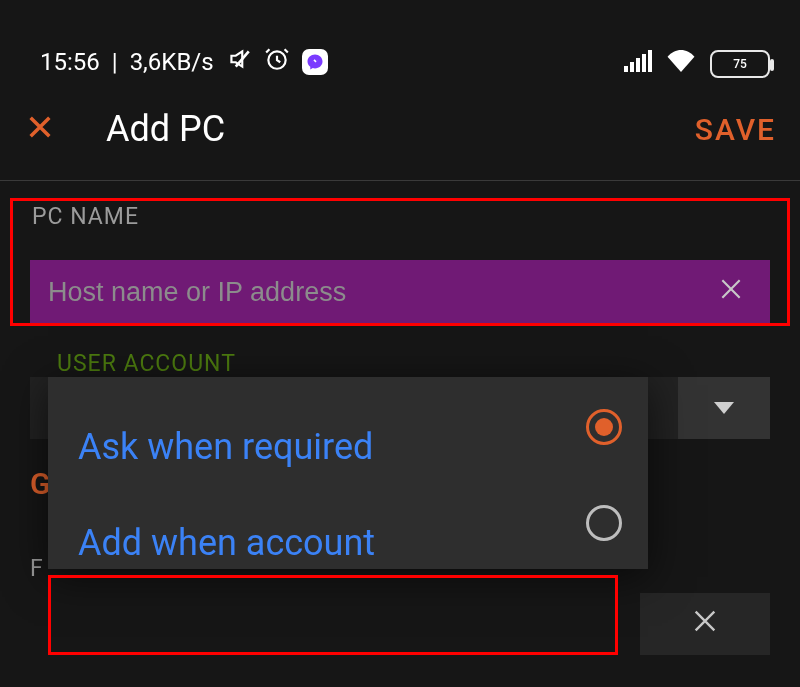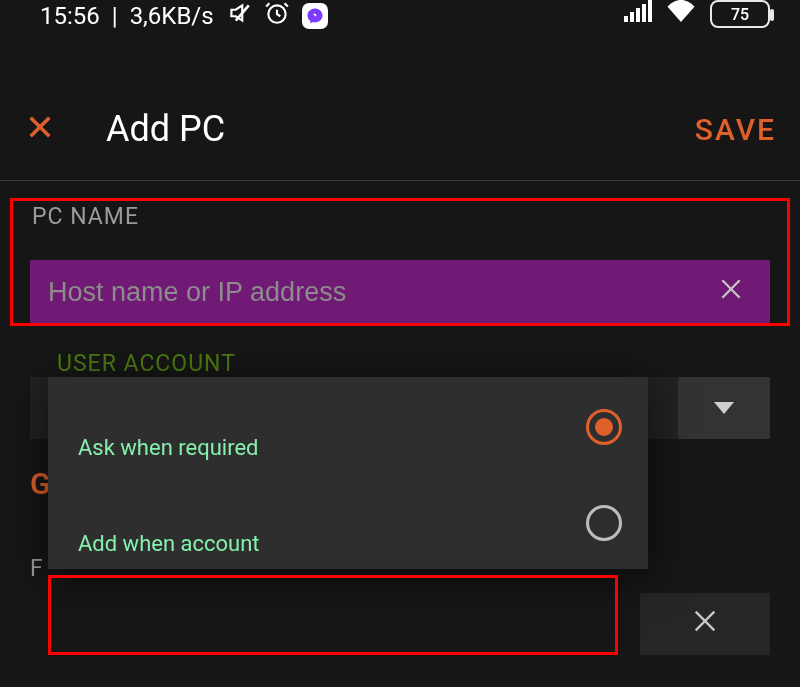--- a/index.html
+++ b/index.html
@@ -7,36 +7,36 @@
     width: 800px;
     height: 687px;
     background: #161616;
     font-family: -apple-system, Roboto, "Segoe UI", Arial, sans-serif;
     color: #e8e8e8;
     overflow: hidden;
   }
   
   .status-bar {
     display: flex;
-    align-items: flex-start;
+    align-items: flex-end;
     height: 78px;
     padding: 0 30px 0 40px;
     font-size: 24px;
     color: #fff;
   }
   .status-left { display: flex; align-items: center; gap: 12px; }
   .status-right { margin-left: auto; display: flex; align-items: center; gap: 14px; }
   .msg-box {
     width:26px;height:26px;border-radius:7px;background:#fff;display:flex;align-items:center;justify-content:center;
   }
   .battery {
     position: relative; width: 60px; height: 28px;
     border: 2.5px solid #e8e8e8; border-radius: 8px;
     display: flex; align-items: center; justify-content: center;
-    font-size: 16px; font-weight: 500;
+    font-size: 12px; font-weight: 500;
   }
   .battery::after {
     content:""; position:absolute; right:-6px; top:7px;
     width:4px; height:12px; background:#e8e8e8; border-radius:2px;
   }
   
   .app-header {
     display:flex; align-items:center;
     height:102px; padding:0 24px 0 26px;
   }
@@ -104,21 +104,21 @@
     position:absolute; left:48px; width:600px; top:377px;
     background:#2e2e2e;
     box-shadow:0 8px 40px rgba(0,0,0,0.6);
     z-index:40;
   }
   .dd-item {
     height:100px; display:flex; align-items:center;
     padding:0 26px 0 30px; cursor:pointer;
   }
   .dd-item:last-child { height:92px; }
-  .dd-text { font-size:22px; color:#86efac;margin-top:40px; }
+  .dd-text { font-size:36px; color:#3b82f6;margin-top:40px; }
   .dd-radio {
     margin-left:auto; width:36px; height:36px; border-radius:50%;
     border:3px solid #bdbdbd; display:flex; align-items:center; justify-content:center;
   }
   .dd-radio.selected { border-color:#E0602B; }
   .dd-radio.selected::after {
     content:""; width:18px; height:18px; border-radius:50%; background:#E0602B;
   }
 </style>
 </head>

